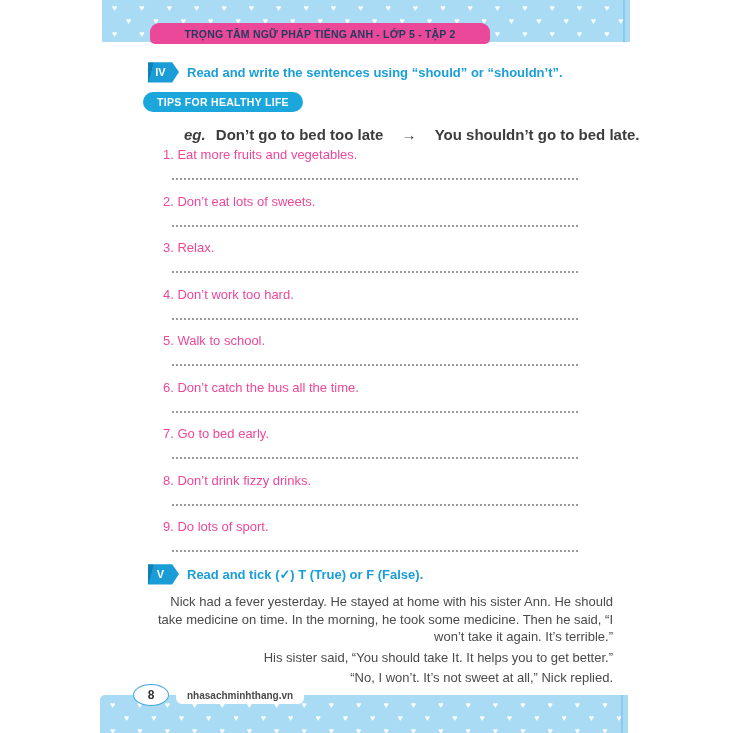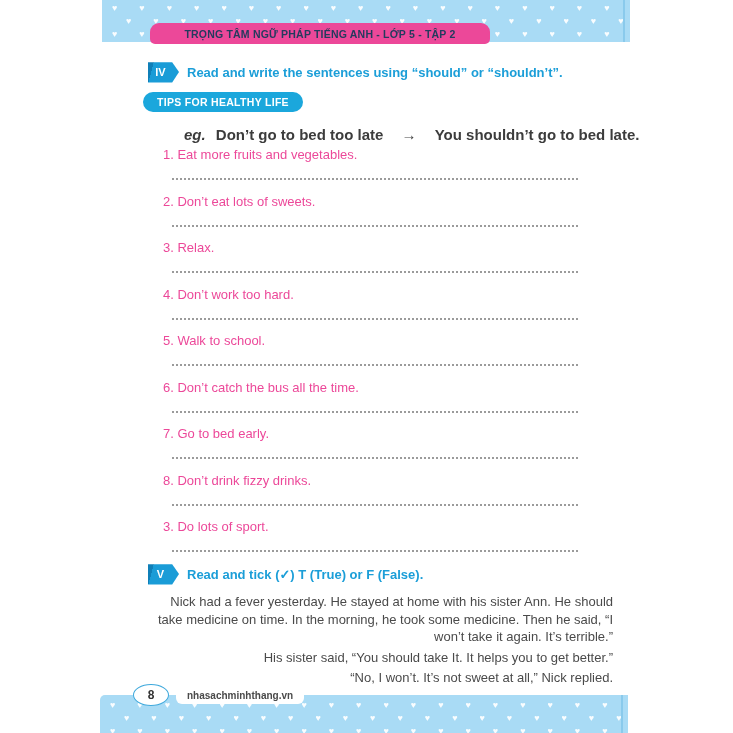--- a/index.html
+++ b/index.html
@@ -218,21 +218,21 @@
     </div>
     <div class="qrow">
       <div class="qtext">7. Go to bed early.</div>
       <div class="dotline"></div>
     </div>
     <div class="qrow">
       <div class="qtext">8. Don’t drink fizzy drinks.</div>
       <div class="dotline"></div>
     </div>
     <div class="qrow">
-      <div class="qtext">3. Do lots of sport.</div>
+      <div class="qtext">9. Do lots of sport.</div>
       <div class="dotline"></div>
     </div>
   </div>
 
   <div class="ex-head ex5-head">
     <span class="ex-badge">V</span>
     <span class="ex-title">Read and tick (✓) T (True) or F (False).</span>
   </div>
 
   <div class="passage">

